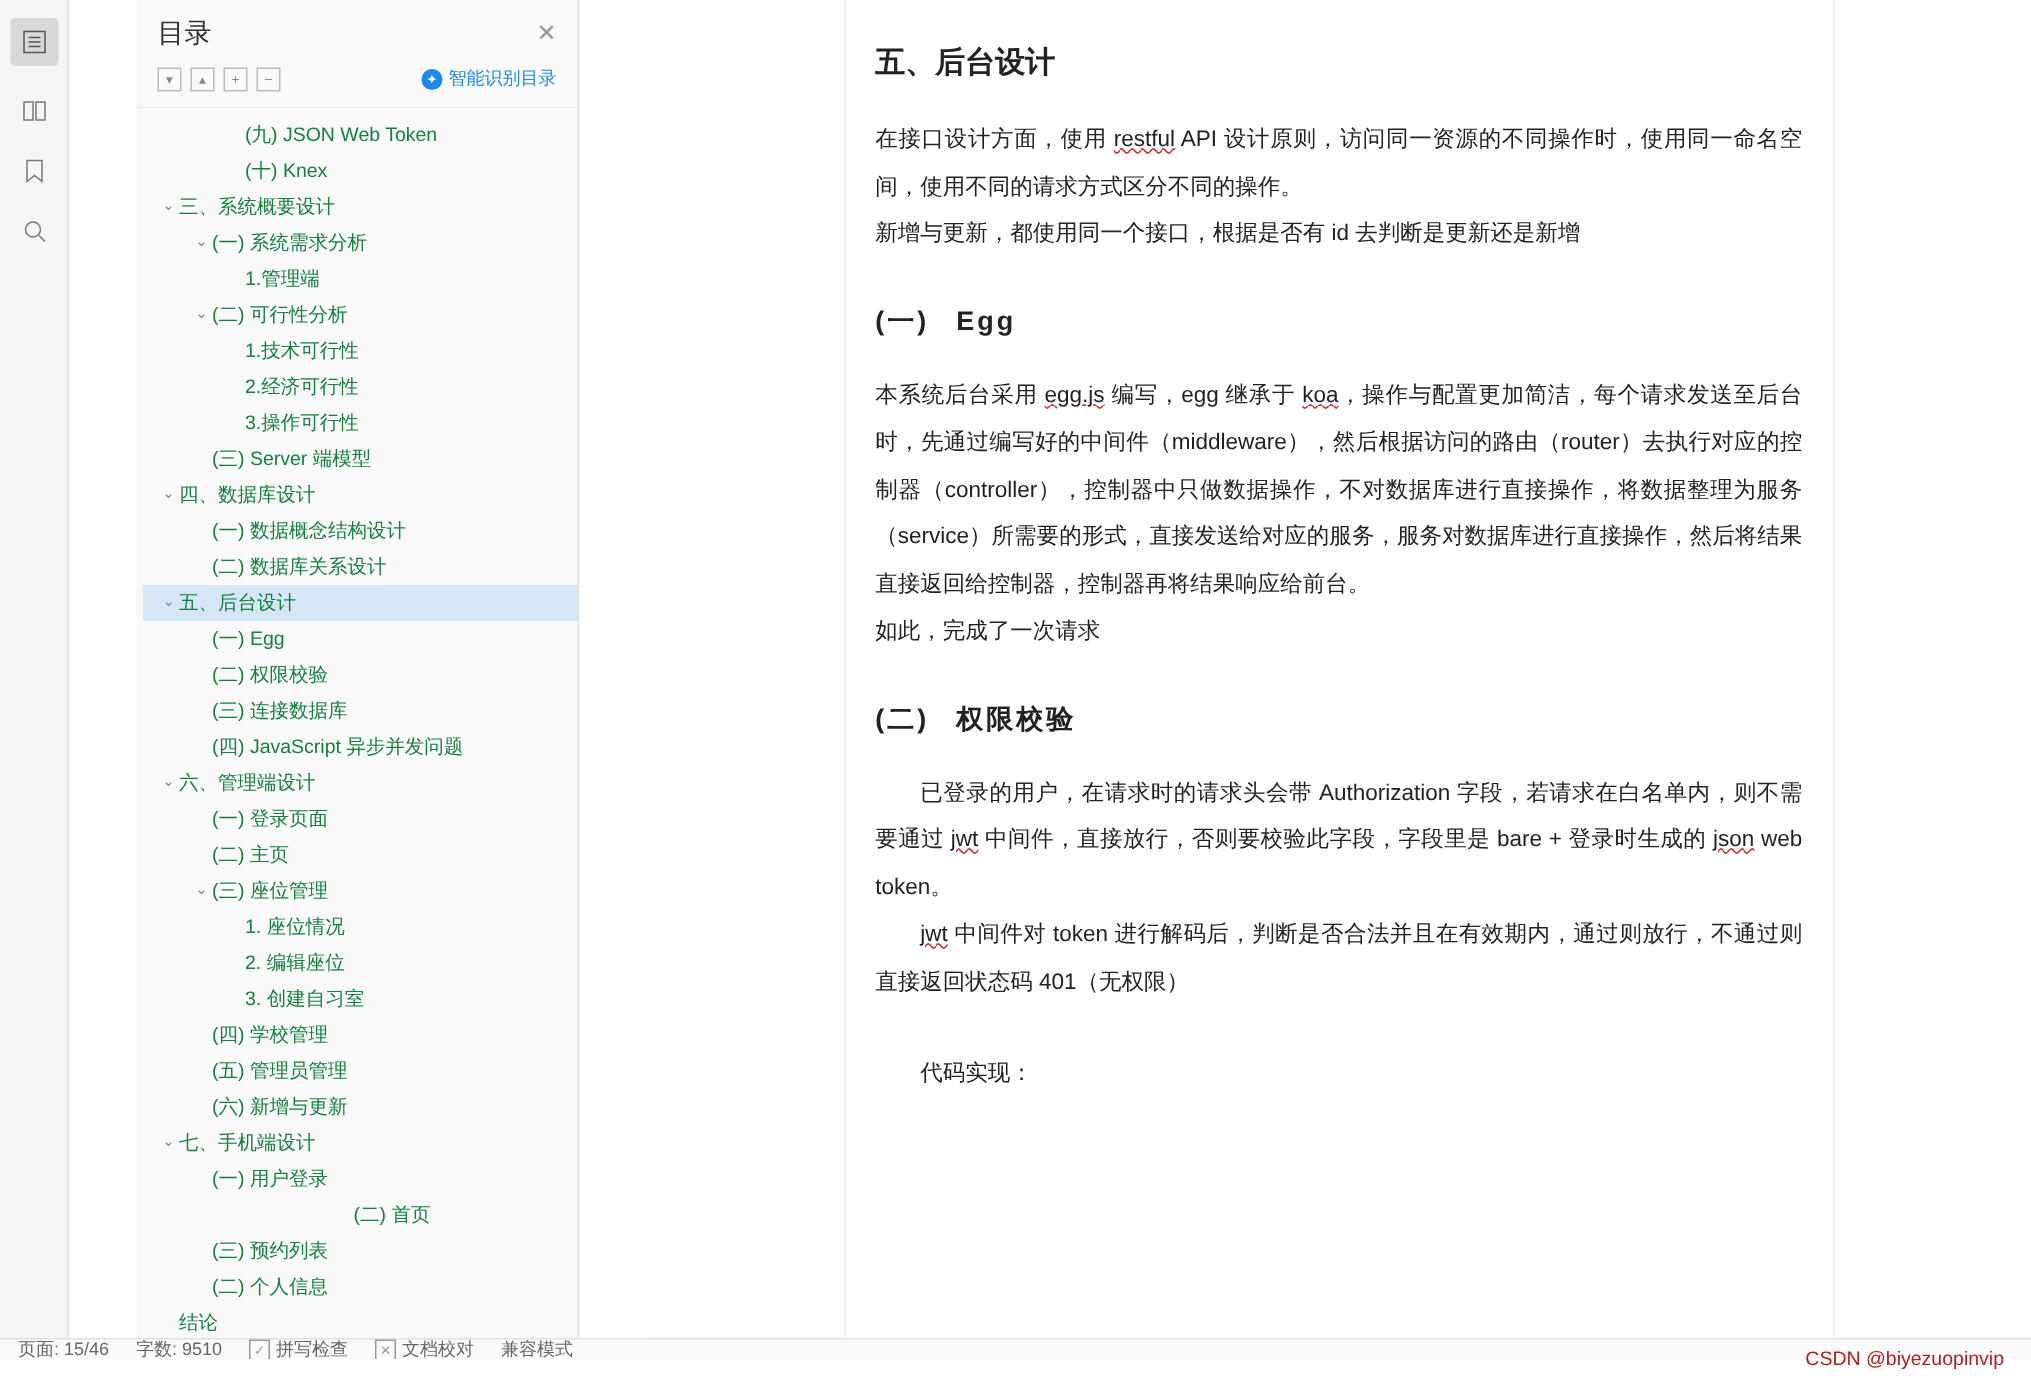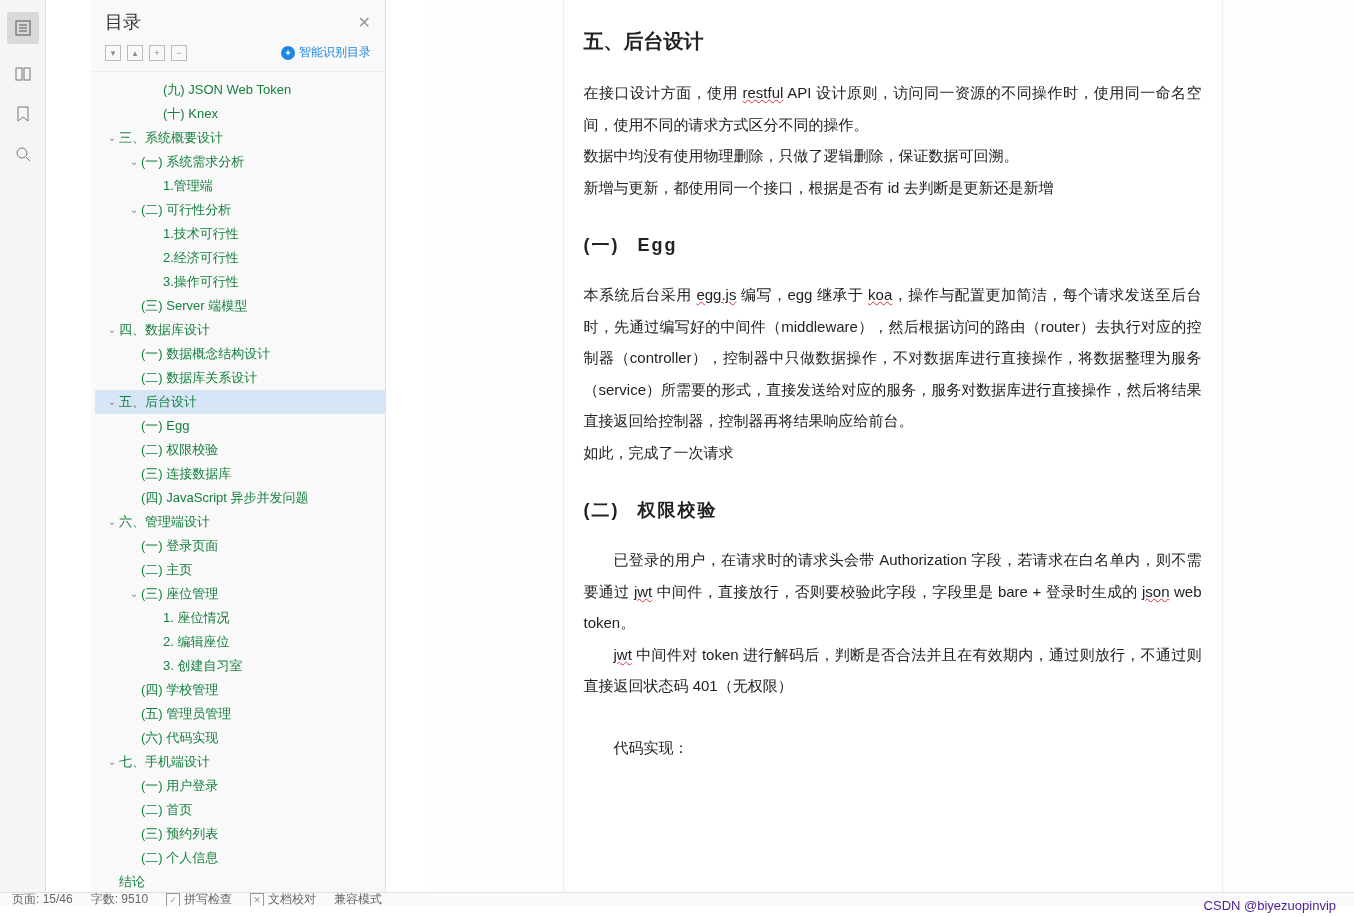--- a/index.html
+++ b/index.html
@@ -26,21 +26,21 @@
 .page { width: 660px; margin: 0 auto; padding: 18px 20px 40px; background: #fff; height: 100%; overflow: hidden; color: #222; border-left: 1px solid #eee; border-right: 1px solid #eee; }
 .page h2 { font-size: 20px; font-weight: 700; margin: 10px 0 22px; }
 .page h3 { font-size: 18px; font-weight: 700; margin: 30px 0 22px; letter-spacing: 2px; }
 .page h3 .gap { display: inline-block; width: 18px; }
 .page p { font-size: 15px; line-height: 2.1; text-align: justify; }
 .page p.indent { text-indent: 2em; }
 .wavy { text-decoration: underline wavy #d32f2f; text-decoration-thickness: 1px; }
 .statusbar { height: 14px; border-top: 1px solid #e0e0e0; background: #fafafa; display: flex; align-items: center; padding: 0 12px; font-size: 12px; color: #666; gap: 18px; }
 .statusbar .sb-item { display: flex; align-items: center; gap: 4px; }
 .sb-icon { width: 14px; height: 14px; border: 1px solid #999; display: inline-flex; align-items: center; justify-content: center; font-size: 9px; color: #999; }
-.watermark { position: absolute; right: 18px; bottom: 4px; font-size: 13px; color: #4c1d95; font-family: Arial, sans-serif; }
+.watermark { position: absolute; right: 18px; bottom: 4px; font-size: 13px; color: #b91c1c; font-family: Arial, sans-serif; }
 svg { display: block; }
 </style>
 </head>
 <body>
 
 <div class="container">
   <div class="icon-rail">
     <div class="icon active">
       <svg width="18" height="18" viewBox="0 0 18 18">
           <rect x="2" y="2" width="14" height="14" fill="none" stroke="#555"></rect>
@@ -189,31 +189,31 @@
         <div class="tree-item" style="padding-left: 32px;">
           <span class="tree-caret"></span>
           <span class="tree-label">(四) 学校管理</span>
         </div>
         <div class="tree-item" style="padding-left: 32px;">
           <span class="tree-caret"></span>
           <span class="tree-label">(五) 管理员管理</span>
         </div>
         <div class="tree-item" style="padding-left: 32px;">
           <span class="tree-caret"></span>
-          <span class="tree-label">(六) 代码实现</span>
+          <span class="tree-label">(六) 新增与更新</span>
         </div>
         <div class="tree-item" style="padding-left: 10px;">
           <span class="tree-caret">⌄</span>
           <span class="tree-label">七、手机端设计</span>
         </div>
         <div class="tree-item" style="padding-left: 32px;">
           <span class="tree-caret"></span>
           <span class="tree-label">(一) 用户登录</span>
         </div>
-        <div class="tree-item" style="padding-left: 32px;">
+        <div class="tree-item" style="padding-left: 32px; justify-content: center;">
           <span class="tree-caret"></span>
           <span class="tree-label">(二) 首页</span>
         </div>
         <div class="tree-item" style="padding-left: 32px;">
           <span class="tree-caret"></span>
           <span class="tree-label">(三) 预约列表</span>
         </div>
         <div class="tree-item" style="padding-left: 32px;">
           <span class="tree-caret"></span>
           <span class="tree-label">(二) 个人信息</span>
@@ -222,21 +222,20 @@
           <span class="tree-caret"></span>
           <span class="tree-label">结论</span>
         </div>
       </div>
   </div>
 
   <div class="doc-area">
     <div class="page">
       <h2>五、后台设计</h2>
       <p><span>在接口设计方面，使用 </span><span class="wavy">restful</span><span> API 设计原则，访问同一资源的不同操作时，使用同一命名空间，使用不同的请求方式区分不同的操作。</span></p>
-      <p>数据中均没有使用物理删除，只做了逻辑删除，保证数据可回溯。</p>
       <p>新增与更新，都使用同一个接口，根据是否有 id 去判断是更新还是新增</p>
       <h3><span>(一)</span><span class="gap"></span><span>Egg</span></h3>
       <p><span>本系统后台采用 </span><span class="wavy">egg.js</span><span> 编写，egg 继承于 </span><span class="wavy">koa</span><span>，操作与配置更加简洁，每个请求发送至后台时，先通过编写好的中间件（middleware），然后根据访问的路由（router）去执行对应的控制器（controller），控制器中只做数据操作，不对数据库进行直接操作，将数据整理为服务（service）所需要的形式，直接发送给对应的服务，服务对数据库进行直接操作，然后将结果直接返回给控制器，控制器再将结果响应给前台。</span></p>
       <p>如此，完成了一次请求</p>
       <h3><span>(二)</span><span class="gap"></span><span>权限校验</span></h3>
       <p class="indent"><span>已登录的用户，在请求时的请求头会带 Authorization 字段，若请求在白名单内，则不需要通过 </span><span class="wavy">jwt</span><span> 中间件，直接放行，否则要校验此字段，字段里是 bare + 登录时生成的 </span><span class="wavy">json</span><span> web token。</span></p>
       <p class="indent"><span class="wavy">jwt</span><span> 中间件对 token 进行解码后，判断是否合法并且在有效期内，通过则放行，不通过则直接返回状态码 401（无权限）</span></p>
       <p class="indent" style="margin-top:30px;">代码实现：</p>
     </div>
   </div>

